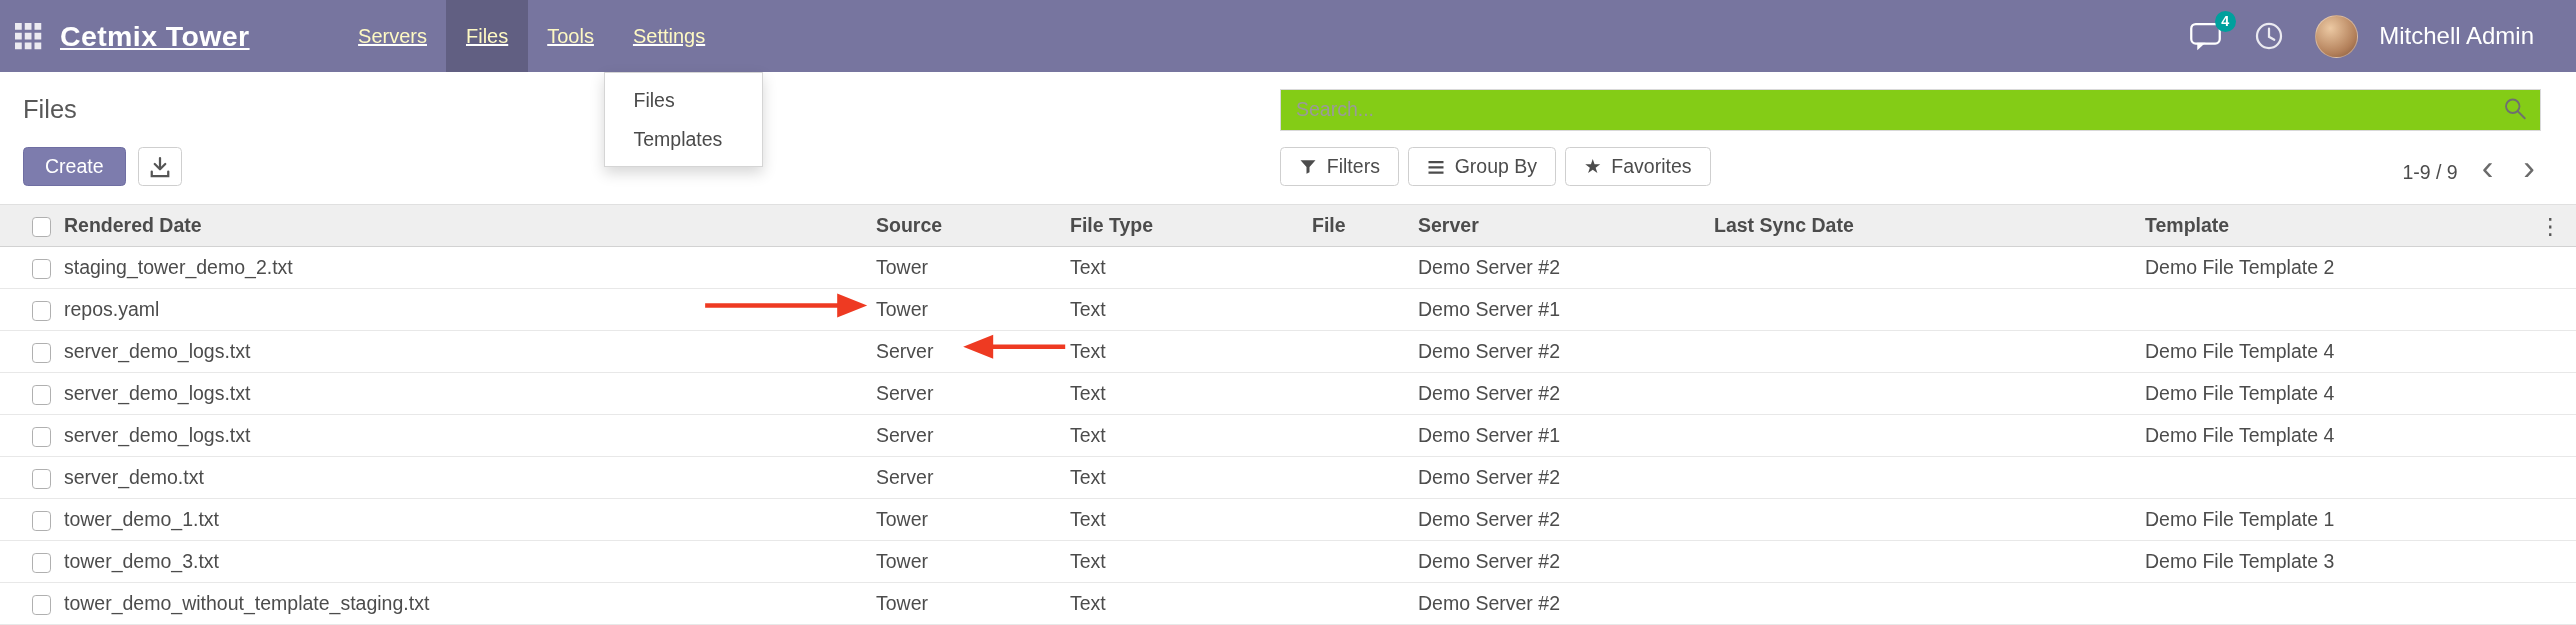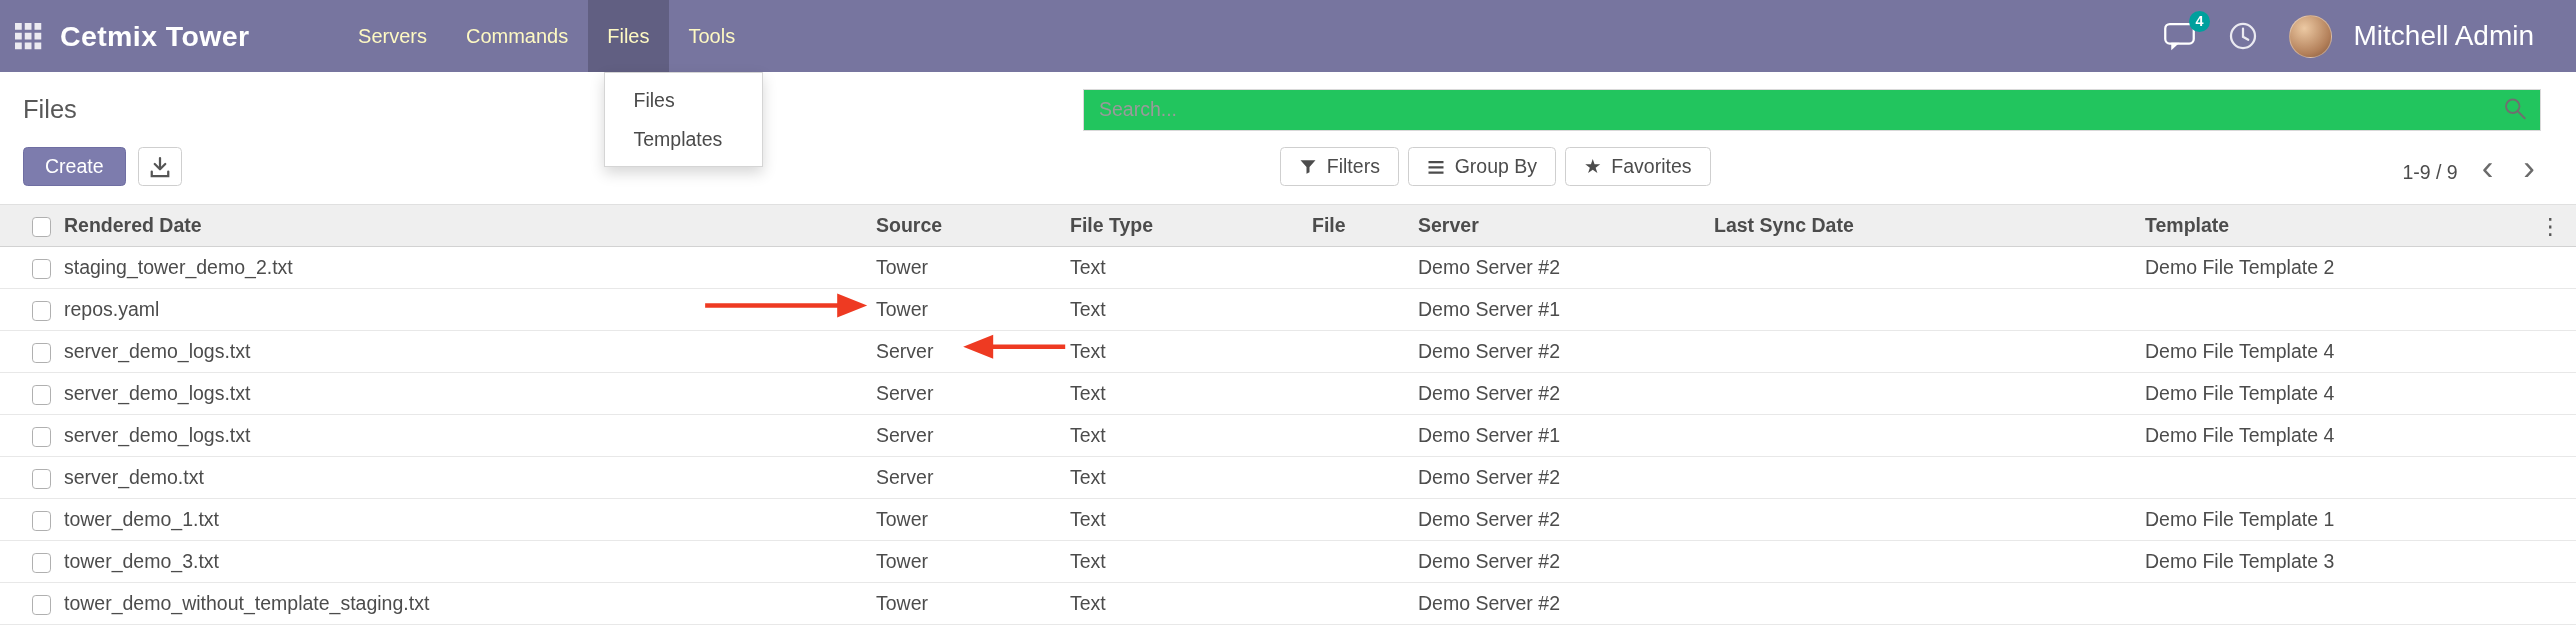--- a/index.html
+++ b/index.html
@@ -11,21 +11,21 @@
   }
   .screen { position: relative; width: 2576px; height: 626px; }
 
   
   .navbar {
     position: relative; height: 72px;
     background: #77759F;
     display: flex; align-items: stretch; justify-content: space-between;
     color: #fff;
   }
-  .nav-left { display: flex; align-items: center; }
+  .nav-left { display: flex; align-items: center; text-decoration: underline; }
   .apps-toggle {
     width: 57px; height: 72px; border: none; background: transparent;
     display: flex; align-items: center; justify-content: center; cursor: pointer;
   }
   .brand { font-size: 28.5px; font-weight: 700; letter-spacing: 0.4px; margin-left: 3px; cursor: pointer; white-space: nowrap; }
   .top-menu { display: flex; margin-left: 89px; height: 72px; }
   .menu-item {
     display: flex; align-items: center; padding: 0 19.5px;
     font-size: 20px; color: #fef9c3; text-decoration: none; cursor: pointer; white-space: nowrap;
   }
@@ -40,40 +40,40 @@
     font-size: 14.3px; font-weight: 700;
     display: flex; align-items: center; justify-content: center;
     box-sizing: border-box;
   }
   .avatar {
     width: 41px; height: 41px; border-radius: 50%;
     background: radial-gradient(circle at 35% 30%, #ecc9a3, #b3805a 65%, #7e5236);
     border: 0.8px solid rgba(255,255,255,0.35);
     cursor: pointer;
   }
-  .username { font-size: 28px; margin-left: -10.5px; cursor: pointer; white-space: nowrap; }
+  .username { font-size: 24px; margin-left: -10.5px; cursor: pointer; white-space: nowrap; }
 
   
   .dropdown {
     position: absolute; left: 604px; top: 72px; width: 159px;
     background: #fff; border: 0.8px solid #d5d5d5;
     box-shadow: 0 6px 13.5px rgba(0,0,0,0.16);
     padding: 7.5px 0; z-index: 100; box-sizing: border-box;
   }
   .dropdown-item {
     display: block; padding-left: 28.5px; height: 39px; line-height: 39px;
     font-size: 19.5px; color: #4a4a4a; text-decoration: none; cursor: pointer; white-space: nowrap;
   }
 
   
   .cp-top { display: flex; justify-content: space-between; align-items: center; margin: 16.5px 35px 0 23px; }
   .page-title { margin: 0; font-size: 25.5px; font-weight: 400; color: #585858; }
   .searchbox {
-    position: relative; width: 1458px; height: 42px;
-    border: 0.8px solid #d9d9d9; background: #22c55e; box-sizing: border-box; margin-left: 9px;
+    position: relative; width: 1261px; height: 42px;
+    border: 0.8px solid #d9d9d9; background: #84cc16; box-sizing: border-box; margin-left: 9px;
   }
   .searchbox input {
     width: 100%; height: 100%; border: none; outline: none; background: transparent;
     padding: 0 53px 0 15px; box-sizing: border-box;
     font-size: 19.5px; color: #333; font-family: inherit;
   }
   .searchbox input::placeholder { color: #9a9a9a; }
   .search-icon { position: absolute; right: 13.5px; top: 50%; transform: translateY(-50%); cursor: pointer; }
 
   .cp-bottom { display: flex; justify-content: space-between; align-items: center; margin: 16.5px 35px 18px 23px; }
@@ -148,23 +148,23 @@
               <rect x="26" y="13" width="9" height="9"></rect>
             <rect x="0" y="26" width="9" height="9"></rect>
               <rect x="13" y="26" width="9" height="9"></rect>
               <rect x="26" y="26" width="9" height="9"></rect>
           </g>
         </svg>
       </button>
       <div class="brand">Cetmix Tower</div>
       <nav class="top-menu">
         <a class="menu-item">Servers</a>
-        <a class="menu-item">Commands</a>
         <a class="menu-item active">Files</a>
         <a class="menu-item">Tools</a>
+        <a class="menu-item">Settings</a>
       </nav>
     </div>
     <div class="nav-right">
       <button class="systray-btn">
         <svg width="33" height="30" viewBox="0 0 44 40">
           <rect x="3" y="4" width="38" height="26" rx="6" fill="none" stroke="#ffffff" stroke-width="3"></rect>
           <polygon points="11,29 11,39 22,29" fill="#ffffff"></polygon>
         </svg>
         <span class="badge">4</span>
       </button>

